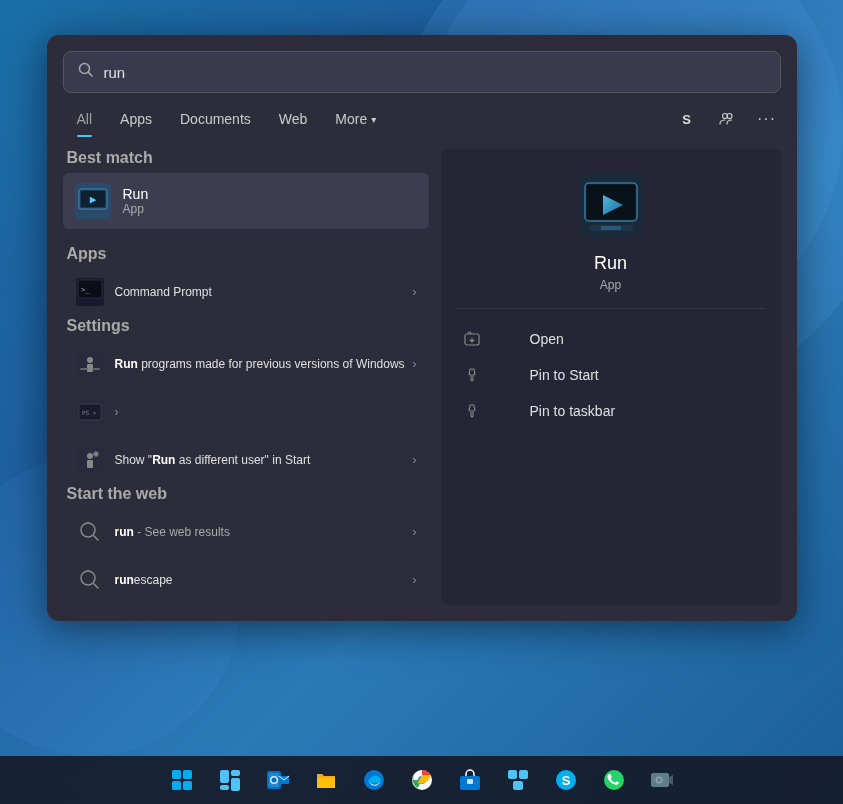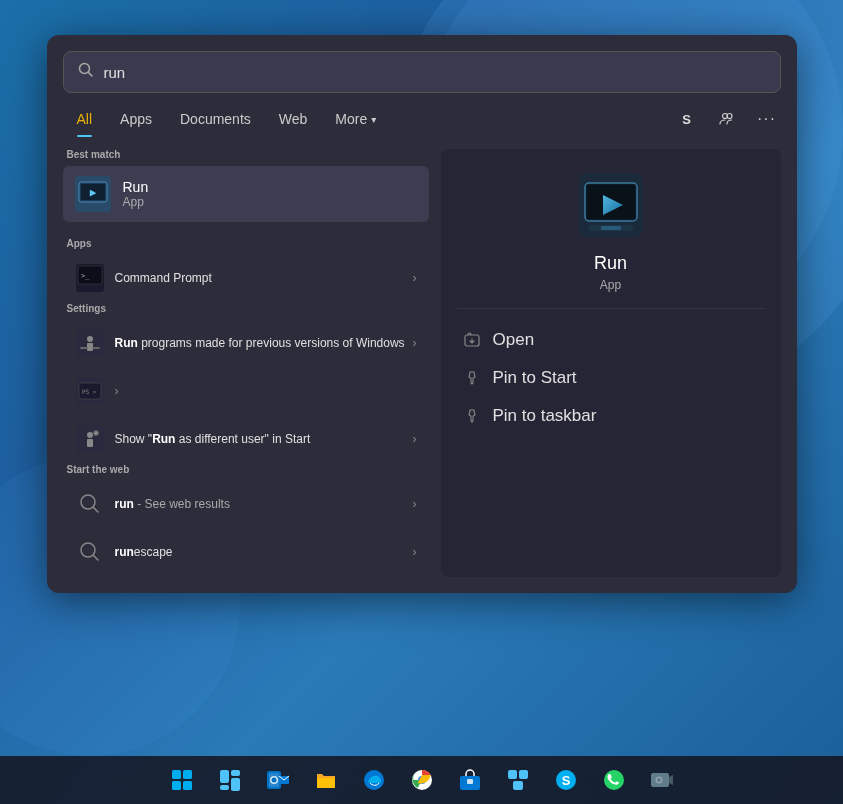--- a/index.html
+++ b/index.html
@@ -64,21 +64,21 @@
       padding-bottom: 2px;
     }
     .tab {
       color: #ccc;
       font-size: 14px;
       padding: 6px 14px;
       cursor: pointer;
       position: relative;
     }
     .tab.active {
-      color: #eab308;
+      color: #a3a3a3;
     }
     .tab.active::after {
       content: '';
       position: absolute;
       bottom: -4px;
       left: 14px;
       right: 14px;
       height: 2px;
       background: #4fc3f7;
       border-radius: 2px;
@@ -116,21 +116,21 @@
     }
 
     
     .left-panel {
       flex: 1;
       min-width: 0;
     }
 
     .section-title {
       color: #aaa;
-      font-size: 10px;
+      font-size: 16px;
       font-weight: 600;
       margin-bottom: 6px;
       padding: 0 4px;
     }
 
     
     .best-match-item {
       display: flex;
       align-items: center;
       background: #3d3d52;
@@ -232,21 +232,22 @@
     .right-action-icon {
       width: 18px;
       height: 18px;
       display: flex;
       align-items: center;
       justify-content: center;
       flex-shrink: 0;
     }
     .right-action-label {
       color: #e0e0e0;
-      font-size: 17px;
+      font-size: 14px;
+      margin-left: 37px;
     }
 
     
     .taskbar {
       position: absolute;
       bottom: 0;
       left: 0;
       right: 0;
       height: 48px;
       background: rgba(20,20,30,0.85);

